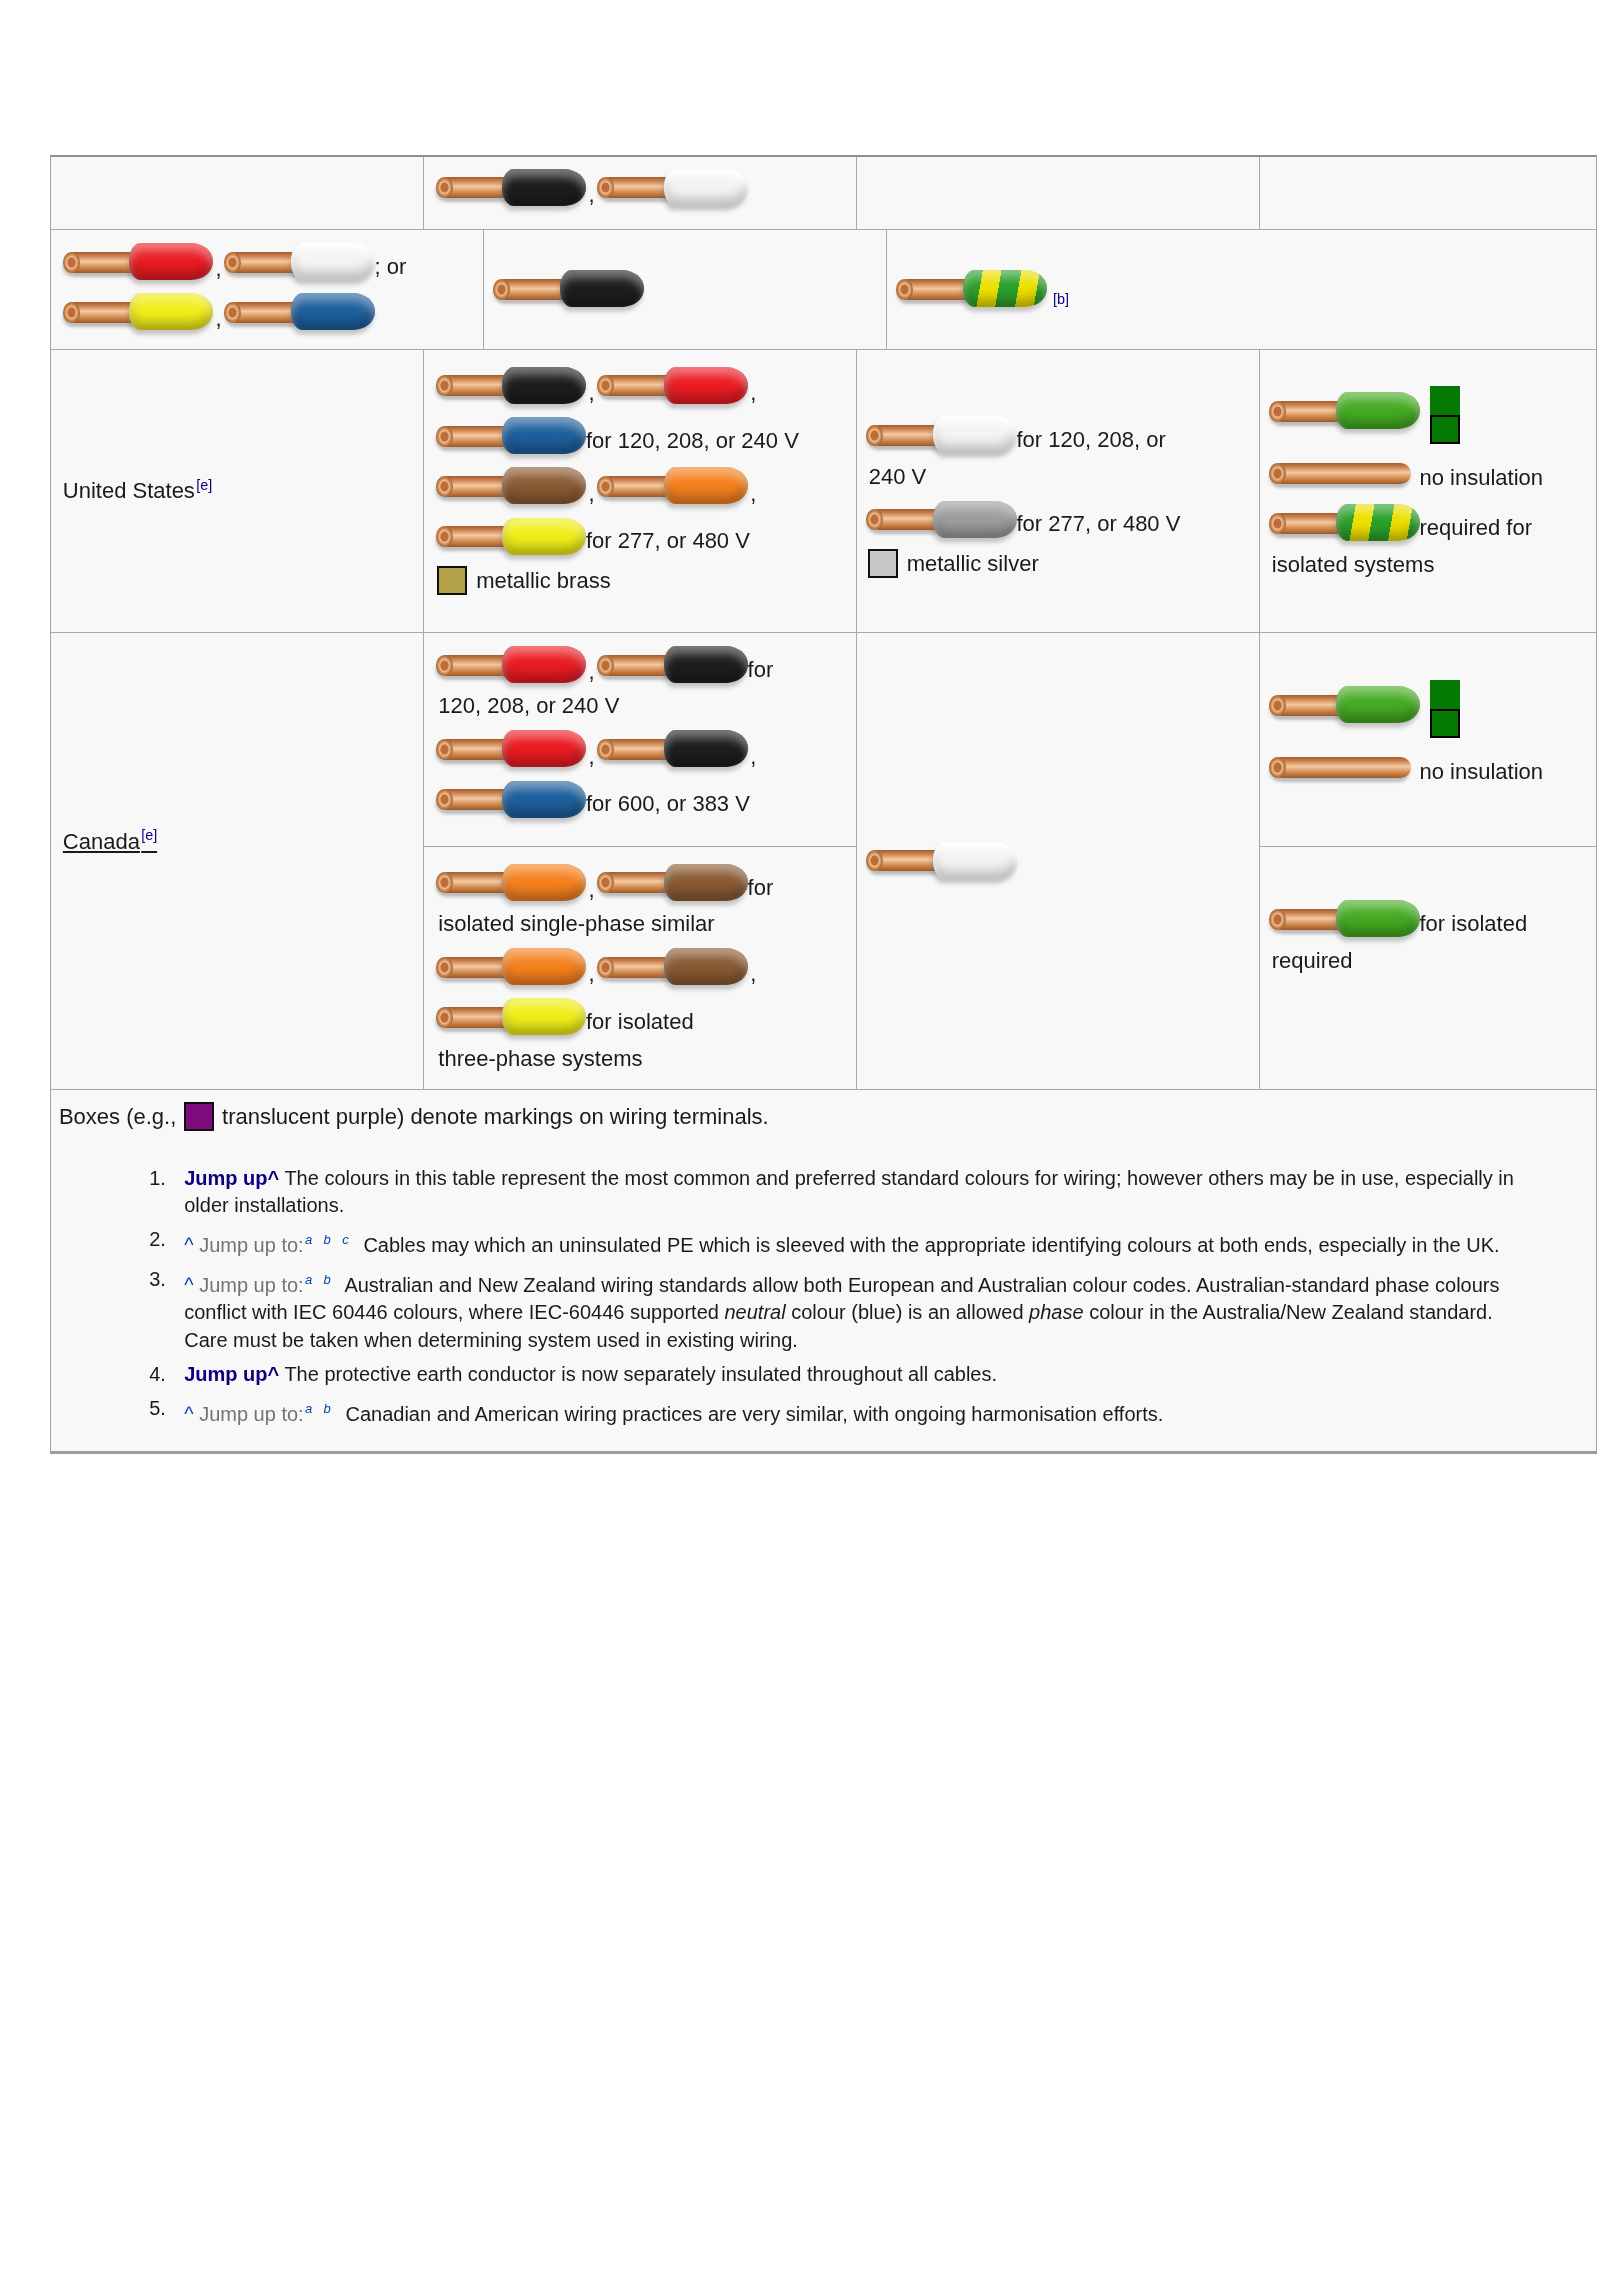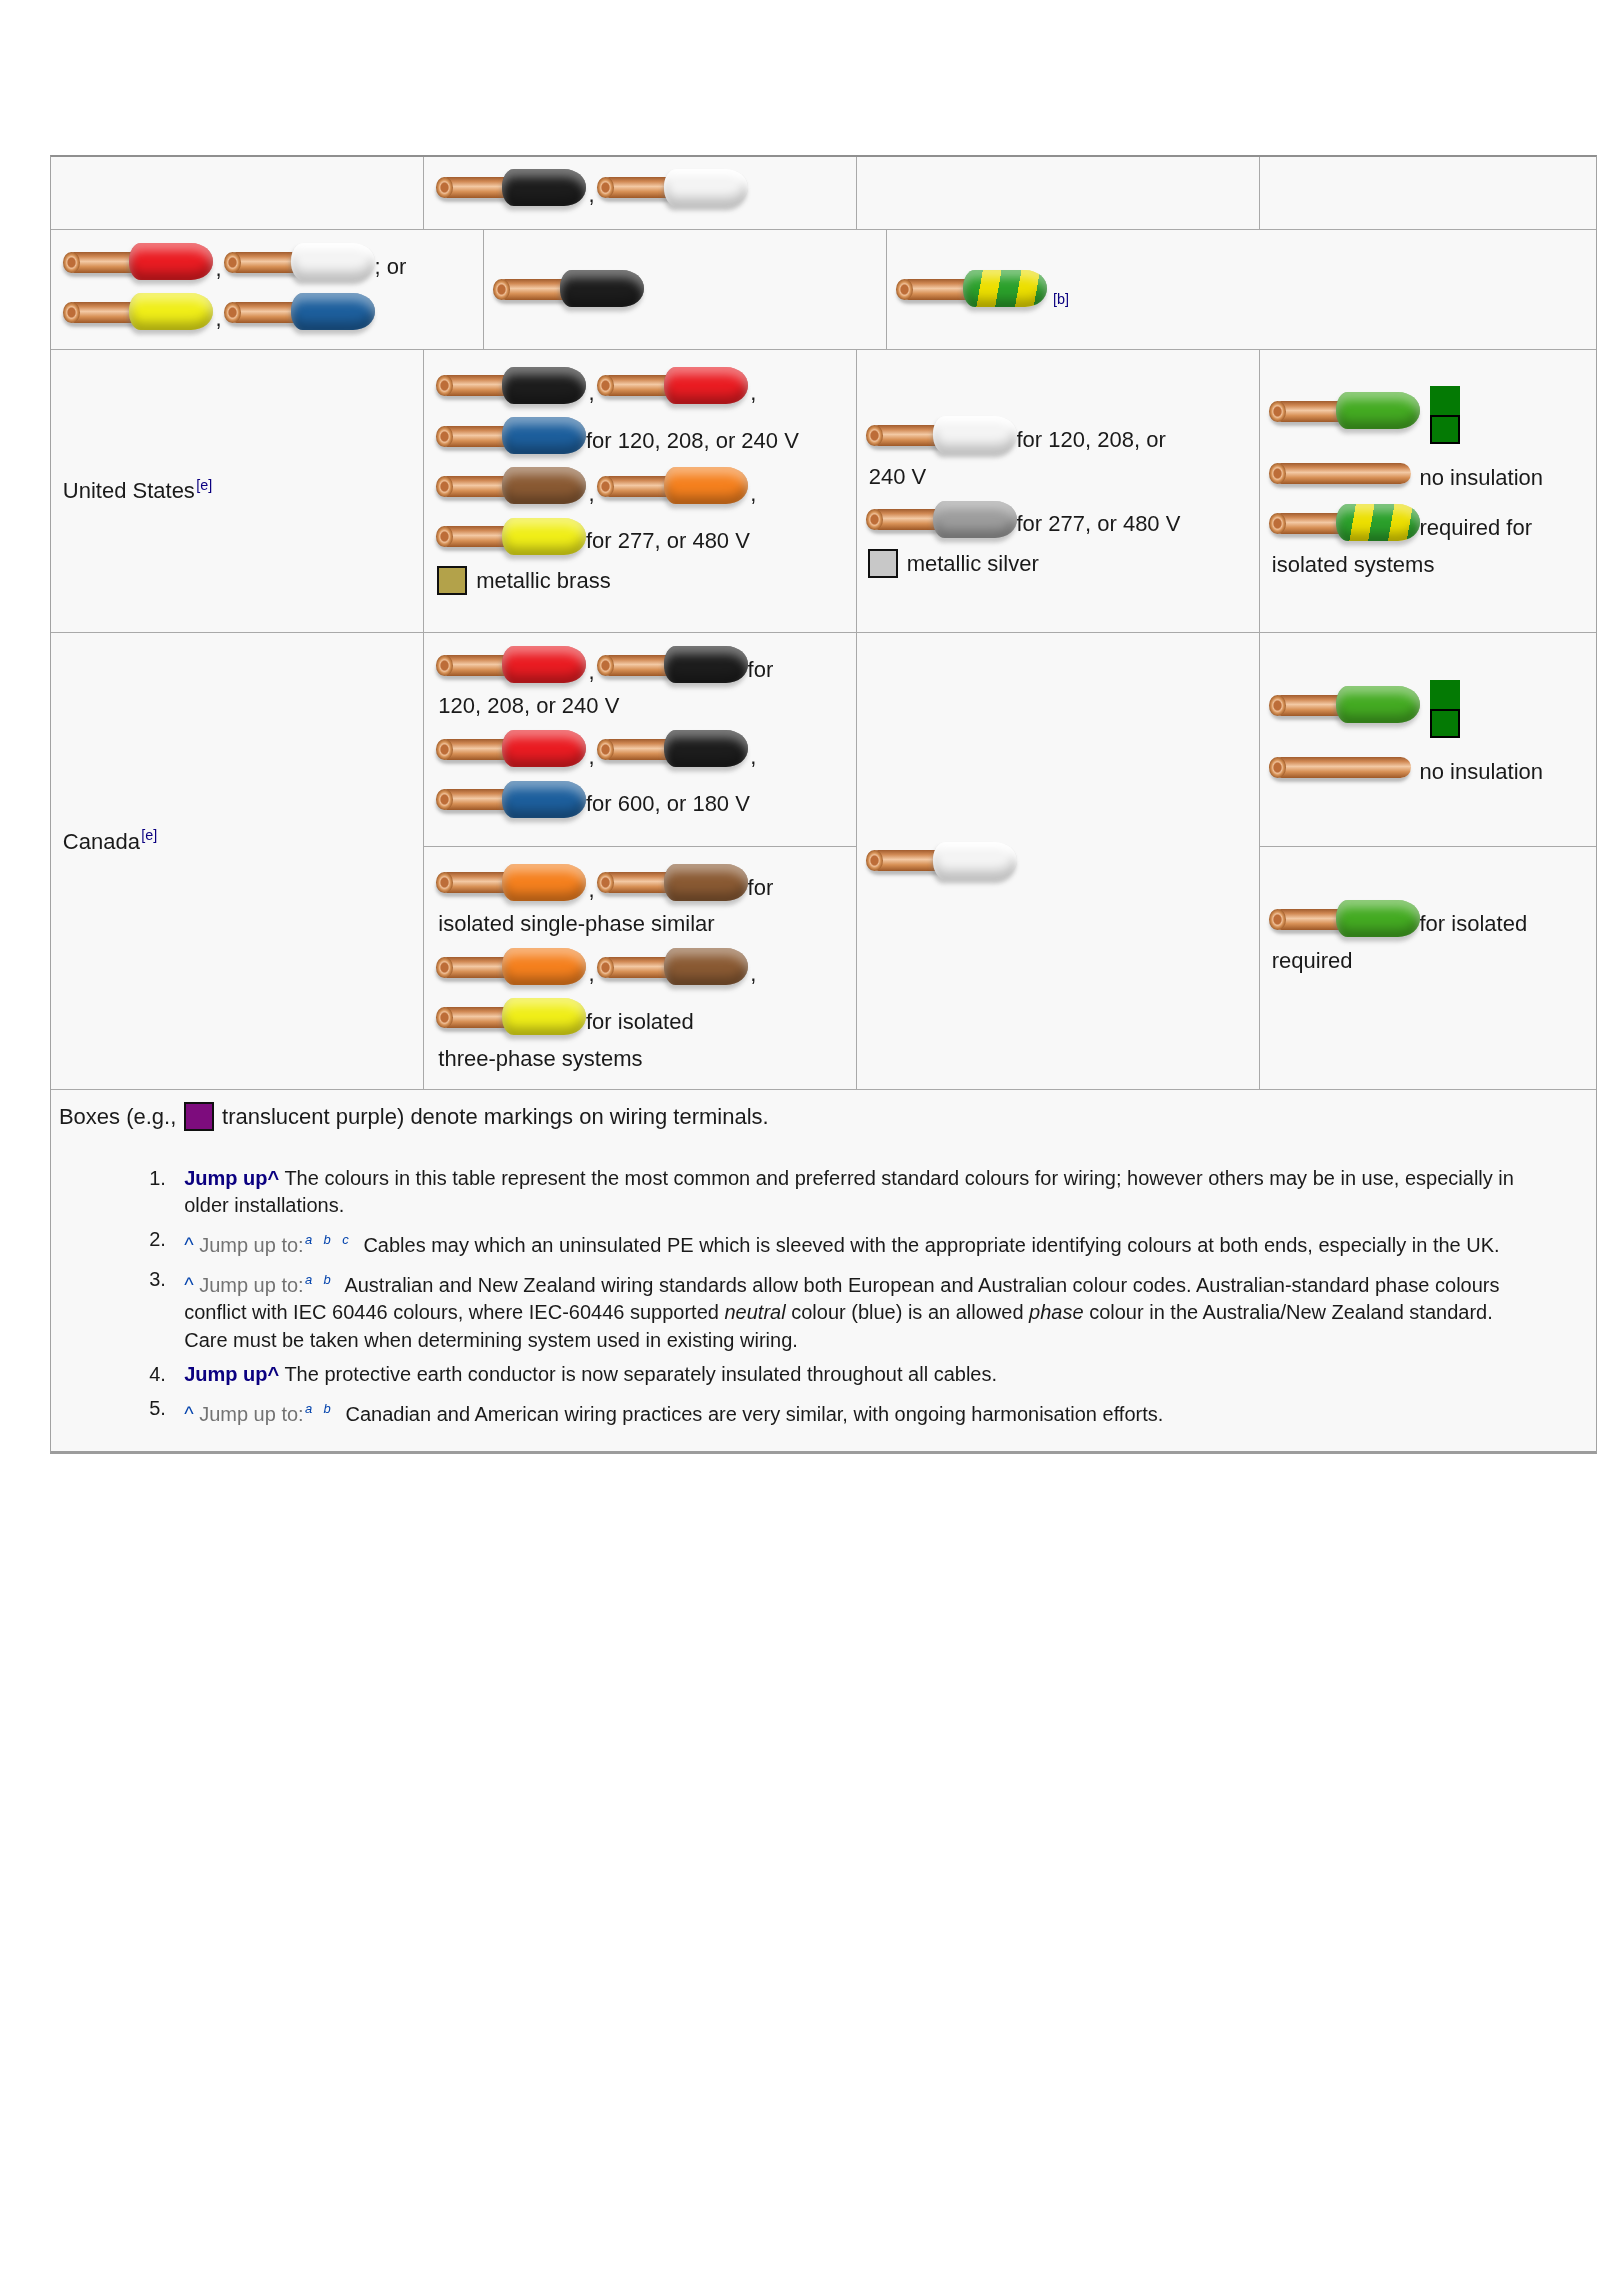--- a/index.html
+++ b/index.html
@@ -284,21 +284,21 @@
               </span>
             <span class="t">required for</span>
           </div>
           <div class="tline">isolated systems</div>
         </div>
       </div>
     </div>
 
     <div class="row r4">
       <div class="td c1 country">
-        <span class="lbl" style="position:relative;top:-19.6px;"><span>Canada</span><sup class="refsup">[e]</sup></span>
+        <span class="lbl" style="position:relative;top:-19.6px;text-decoration:underline;"><span>Canada</span><sup class="refsup">[e]</sup></span>
       </div>
 
       <div class="td c2" style="padding:0;">
         <div class="subwrap">
           <div class="subT">
             <div class="cellpad padCA2t">
               <div class="line">
                 <span class="wire">
                     <i class="core"></i>
                     <i class="jk red"></i>
@@ -321,21 +321,21 @@
                     <i class="core"></i>
                     <i class="jk black"></i>
                   </span>
                 <span class="t comma">,</span>
               </div>
               <div class="line">
                 <span class="wire">
                     <i class="core"></i>
                     <i class="jk blue"></i>
                   </span>
-                <span class="t">for 600, or 180 V</span>
+                <span class="t">for 600, or 383 V</span>
               </div>
             </div>
           </div>
           <div class="subB">
             <div class="cellpad padCA2b">
               <div class="line">
                 <span class="wire">
                     <i class="core"></i>
                     <i class="jk orange"></i>
                   </span>

